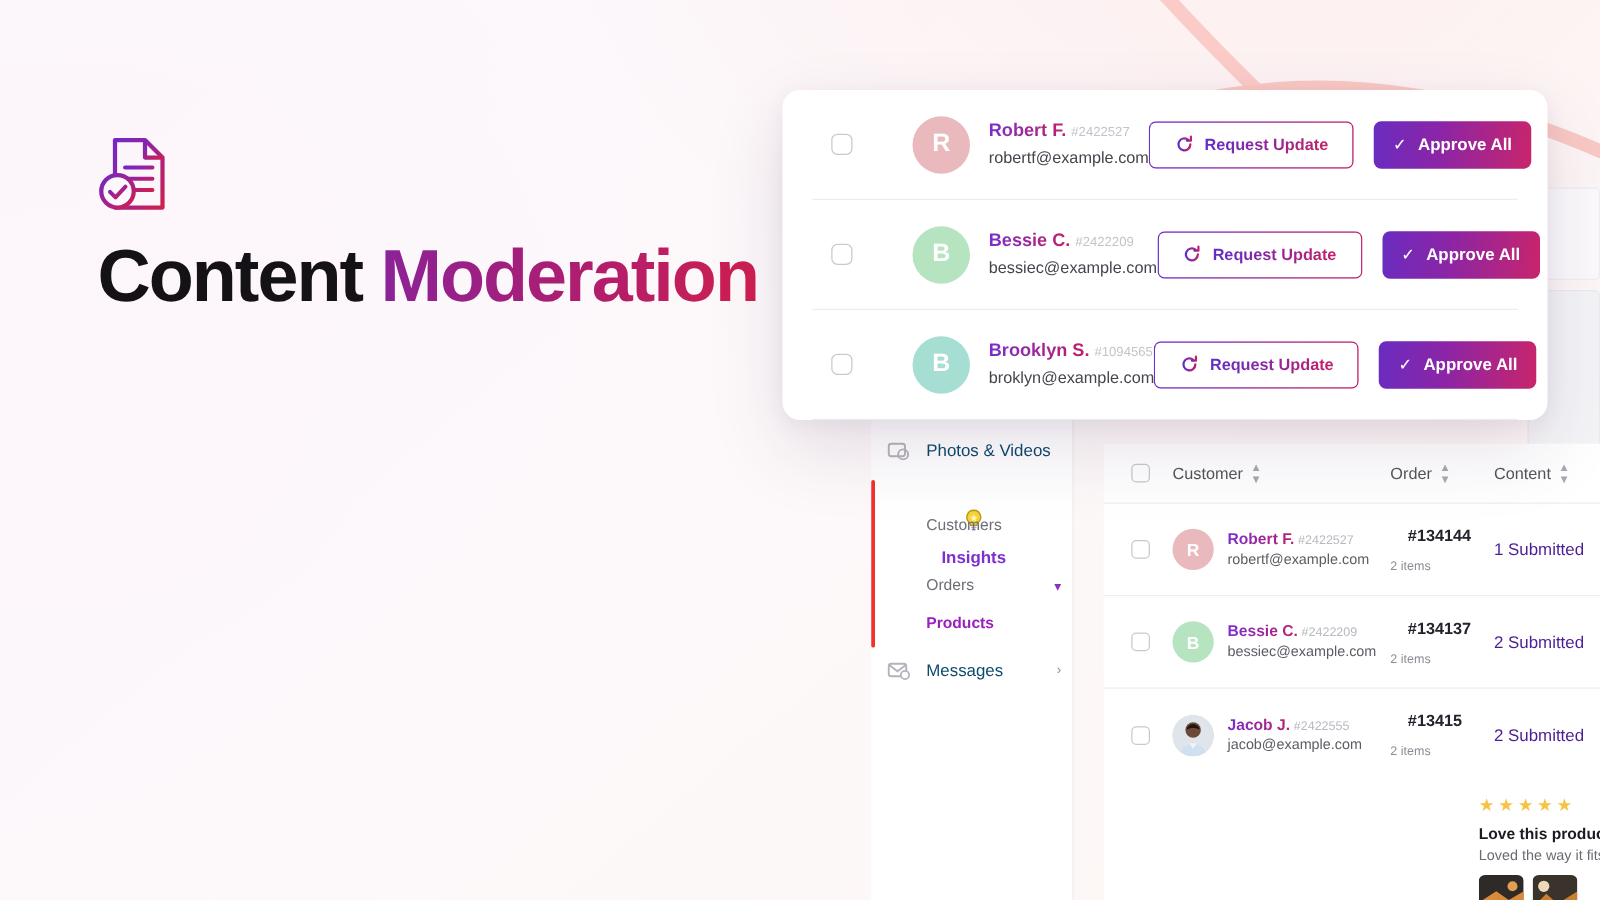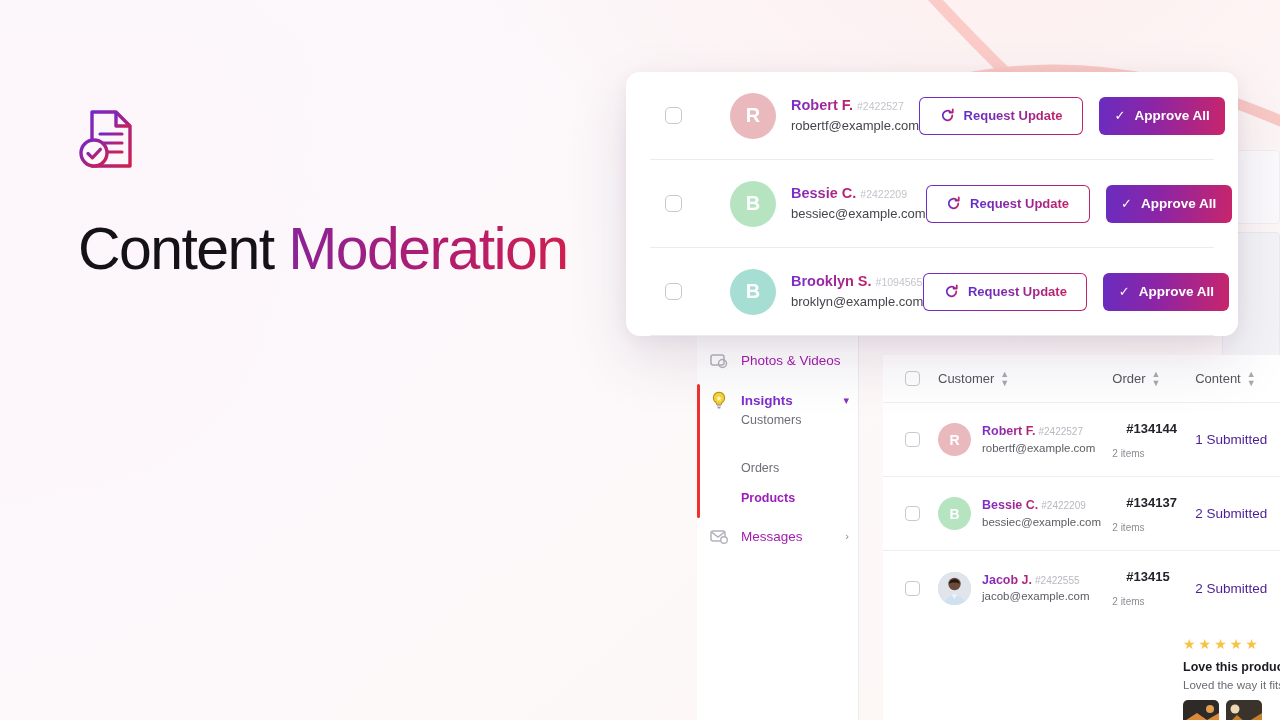--- a/index.html
+++ b/index.html
@@ -32,24 +32,24 @@
   .hero {
     position: absolute;
     left: 78px;
     top: 108px;
     width: 560px;
   }
 
   .hero-icon { width: 56px; height: 62px; display: block; }
 
   .hero-title {
-    margin-top: 48px;
+    margin-top: 20px;
     font-size: 59px;
     line-height: 1.06;
-    font-weight: 400;
+    font-weight: 700;
     letter-spacing: -1.6px;
     white-space: nowrap;
   }
   .hero-title .t-dark { color: #141216; }
   .hero-title .t-grad {
     background: linear-gradient(90deg, #8a2398 0%, #b01d6e 55%, #cf1f4f 100%);
     -webkit-background-clip: text;
     background-clip: text;
     color: transparent;
   }
@@ -80,21 +80,21 @@
   }
   .nav-row {
     position: absolute;
     left: 12px;
     display: flex;
     align-items: center;
     gap: 12px;
     width: 140px;
   }
   .nav-row .nav-ico { width: 20px; height: 20px; flex: none; }
-  .nav-label { font-size: 13.5px; color: #a21caf; }
+  .nav-label { font-size: 13.5px; color: #0c4a6e; }
   .nav-label.accent { color: #7d2fd0; font-weight: 700; }
   .nav-chev { margin-left: auto; color: #8d2fbd; font-size: 11px; line-height: 1; }
   .nav-chev.grey { color: #8a8a92; }
 
   .nav-sub {
     position: absolute;
     left: 44px;
     font-size: 12.5px;
     color: #6f6e77;
   }
@@ -305,21 +305,21 @@
   <div class="nav-accent"></div>
 
   <div class="nav-row" style="top:50px;">
     <svg class="nav-ico" viewBox="0 0 20 20">
       <rect x="2" y="5" width="13" height="10" rx="2" fill="none" stroke="#b4b3bb" stroke-width="1.5"></rect>
       <circle cx="13.5" cy="13.5" r="4" fill="none" stroke="#b4b3bb" stroke-width="1.5"></circle>
     </svg>
     <span class="nav-label">Photos &amp; Videos</span>
   </div>
 
-  <div class="nav-row" style="top:90px;">
+  <div class="nav-row" style="top:106px;flex-direction:column;">
     <svg class="nav-ico" viewBox="0 0 20 20">
       <path d="M10 2.2 a5.6 5.6 0 0 1 3.4 10 c-.7.6-1 1.2-1 2.1 h-4.8 c0-.9-.3-1.5-1-2.1 A5.6 5.6 0 0 1 10 2.2 Z" fill="#f5d33c" stroke="#b99a10" stroke-width="1.1"></path>
       <path d="M10 5.4 l.9 1.9 l2 .2 l-1.5 1.4 l.4 2 l-1.8-1 l-1.8 1 l.4-2 l-1.5-1.4 l2-.2 Z" fill="#fdf3bd"></path>
       <rect x="7.7" y="15.1" width="4.6" height="1.5" rx=".6" fill="#b8b3d8"></rect>
       <rect x="8.4" y="17" width="3.2" height="1.4" rx=".7" fill="#9a94c4"></rect>
     </svg>
     <span class="nav-label accent">Insights</span>
     <span class="nav-chev">▾</span>
   </div>
 

